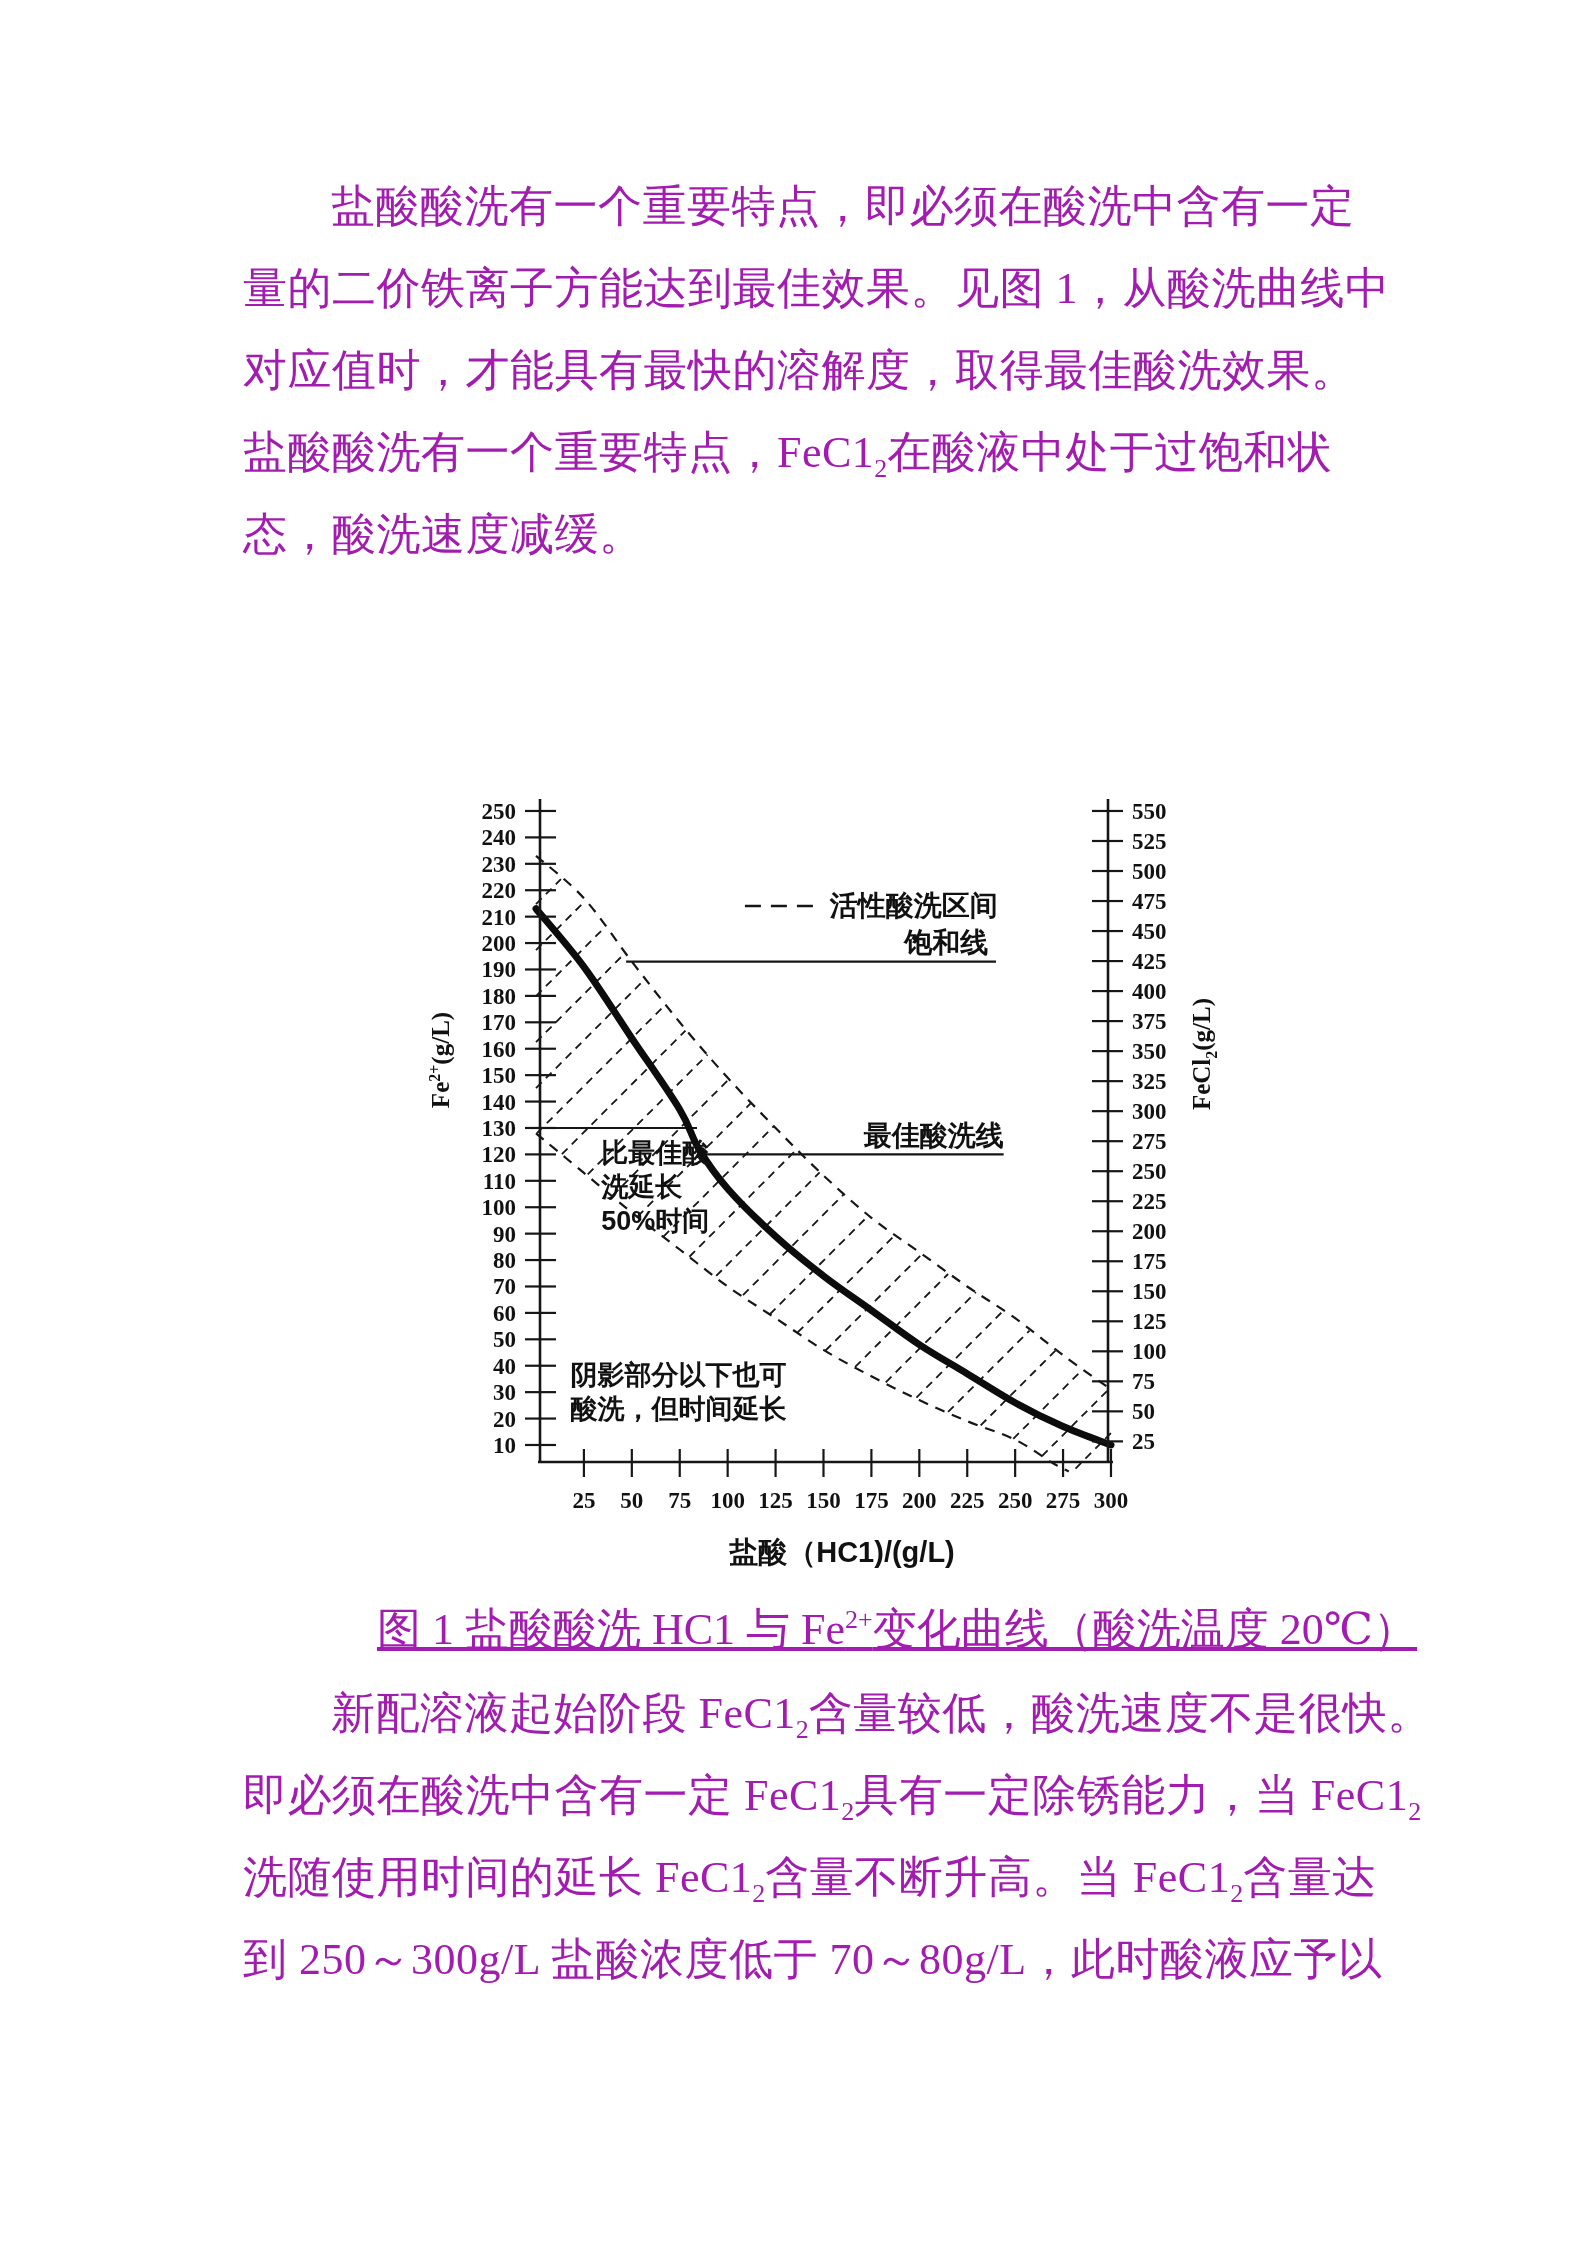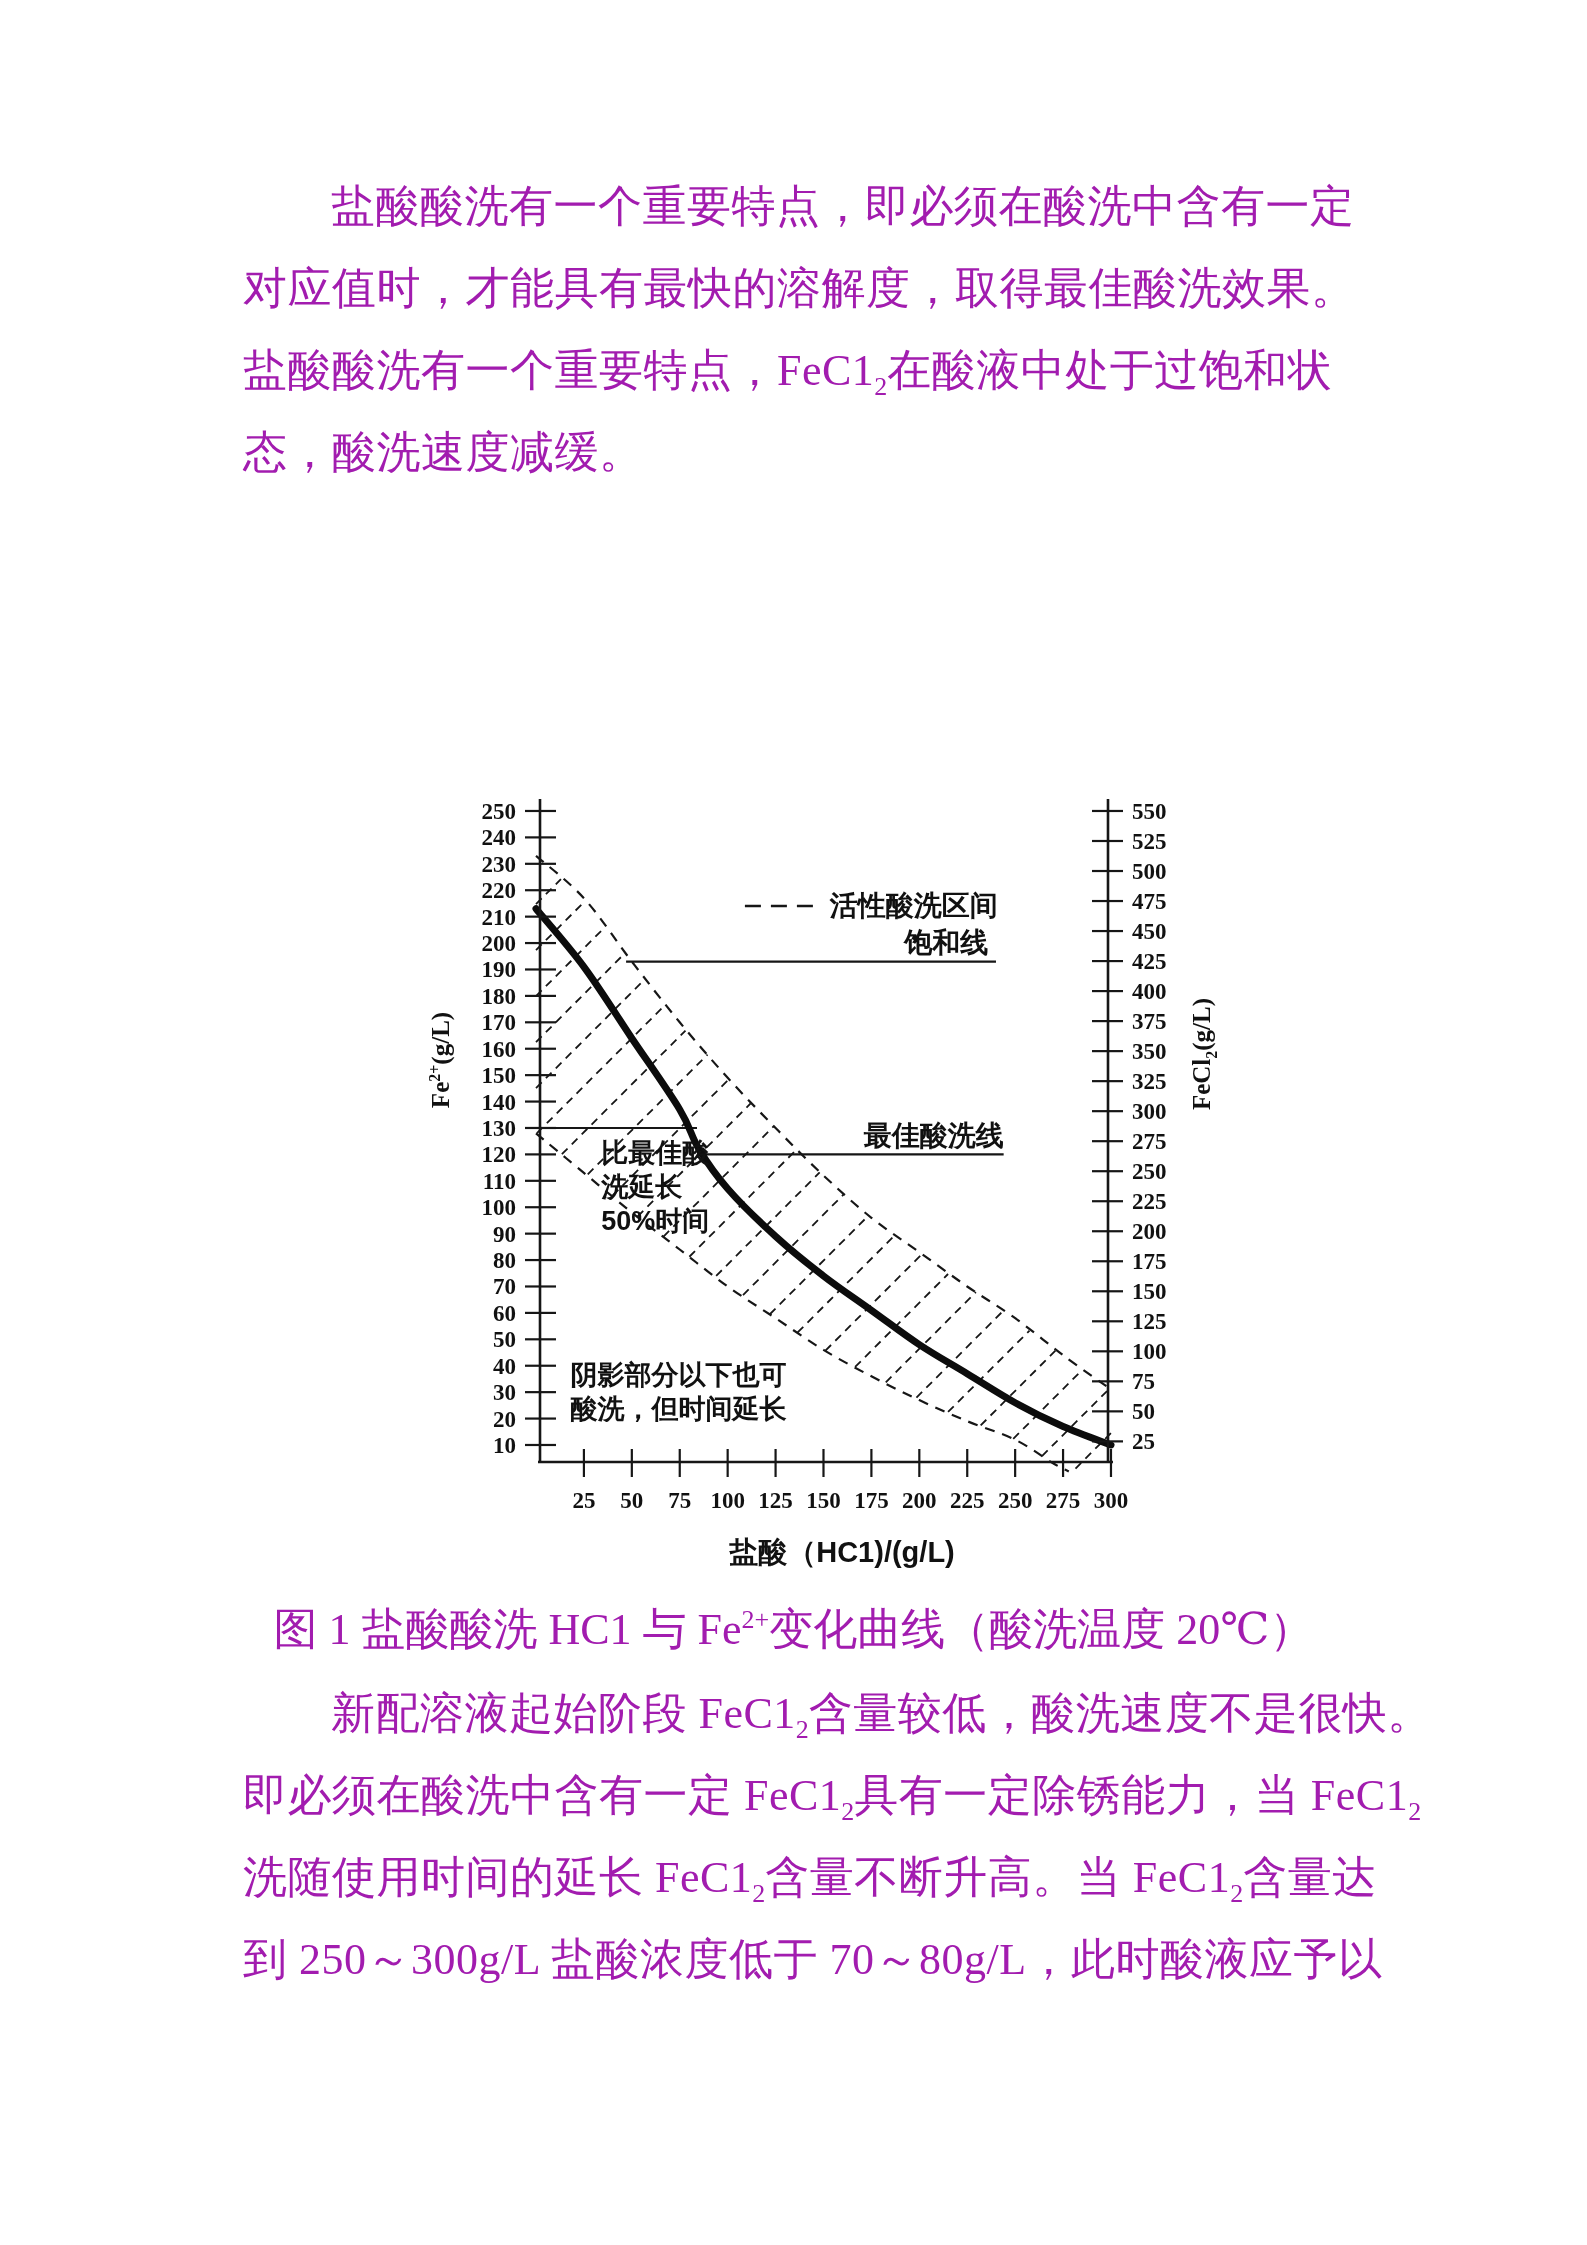--- a/index.html
+++ b/index.html
@@ -18,37 +18,38 @@
   }
   .line{
     height:82px;line-height:82px;white-space:nowrap;
     letter-spacing:0.5px;
   }
   .line.indent{padding-left:88px;}
   .sup{font-size:26px;position:relative;top:-16px;letter-spacing:0;}
   .sub{font-size:26px;position:relative;top:10px;letter-spacing:0;}
   .caption{
     position:absolute;left:170px;width:1247px;
-    text-align:center;font-size:44px;height:82px;line-height:82px;
+    text-align:right;font-size:44px;height:82px;line-height:82px;text-decoration:underline;
   }
   .figure{
     position:absolute;left:420px;top:740px;width:812px;height:800px;
   }
   .figure svg{width:100%;height:100%;display:block;}
   svg text{fill:#111;}
   .tick-label{font-family:"Liberation Serif","DejaVu Serif",serif;font-weight:bold;font-size:23px;}
   .axis-title{font-family:"Liberation Serif","DejaVu Serif",serif;font-weight:bold;font-size:25px;}
   .cjk-bold{font-family:"Liberation Sans","DejaVu Sans",sans-serif;font-weight:bold;}
 </style>
 </head>
 <body>
 
 <div class="page">
   <div id="para1" class="para" style="top:124px">
       <div class="line indent"><span class="seg">盐酸酸洗有一个重要特点，即必须在酸洗中含有一定</span></div>
+      <div class="line"><span class="seg">量的二价铁离子方能达到最佳效果。见图 1，从酸洗曲线中</span></div>
       <div class="line"><span class="seg">对应值时，才能具有最快的溶解度，取得最佳酸洗效果。</span></div>
       <div class="line"><span class="seg">盐酸酸洗有一个重要特点，FeC1</span><span class="sub">2</span><span class="seg">在酸液中处于过饱和状</span></div>
       <div class="line"><span class="seg">态，酸洗速度减缓。</span></div>
     </div>
 
   <figure class="figure" style="margin:0">
     <svg id="chart" viewBox="420 740 812 800" xmlns="http://www.w3.org/2000/svg">
         <g>
           <line x1="536" y1="862.1002084" x2="560.9158" y2="837.18501485" stroke="#161616" stroke-width="1.8" stroke-dasharray="8 6"></line>
           <line x1="536" y1="908.0974888000001" x2="584.8733" y2="859.225378375" stroke="#161616" stroke-width="1.8" stroke-dasharray="8 6"></line>

